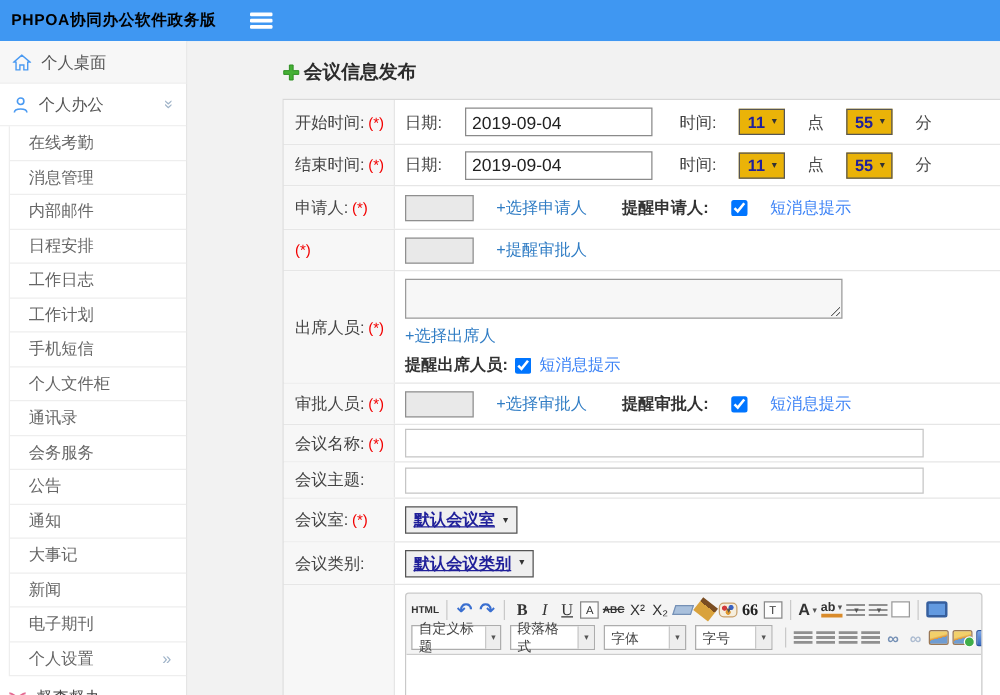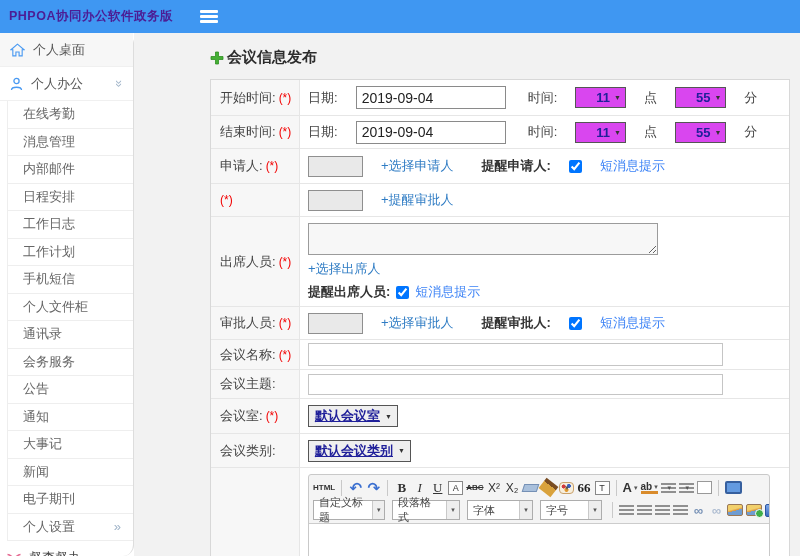--- a/index.html
+++ b/index.html
@@ -1,26 +1,26 @@
 <!DOCTYPE html>
 <html><head>
 <meta charset="utf-8">
 <style>
   * { box-sizing: border-box; margin: 0; padding: 0; }
   html,body { width:800px; height:556px; overflow:hidden; background:#fff;
     font-family:"Liberation Sans","DejaVu Sans",sans-serif; }
   
   .topbar { height:33px; background:#3f97f2; display:flex; align-items:center; padding:0 9px; }
-  .tb-title { color:#4c1d95; font-size:12.5px; font-weight:bold; letter-spacing:.5px; }
+  .tb-title { color:#000000; font-size:12.5px; font-weight:bold; letter-spacing:.5px; }
   .burger { position:relative; width:18px; height:13px; margin-left:27px; cursor:pointer; }
   .burger b { position:absolute; left:0; width:100%; height:2.5px; background:#fff; border-radius:1px; }
   .burger b:nth-child(1){top:0} .burger b:nth-child(2){top:5px} .burger b:nth-child(3){top:10px}
   
   .wrap { display:flex; height:523px; }
-  .sidebar { width:134px; background:#fff; border-right:1px solid #ddd; flex:none; font-size:13px; color:#555;border-radius:11px; }
+  .sidebar { width:150px; background:#fff; border-right:1px solid #ddd; flex:none; font-size:13px; color:#555; }
   .side-row { height:34px; display:flex; align-items:center; gap:8px; padding:0 10px; border-bottom:1px solid #f0f0f0; cursor:pointer; }
   .side-row.top { background:#f7f7f7; }
   .chev { margin-left:auto; color:#9fb3c8; font-size:13px; line-height:1; }
   .chev.down { display:inline-block; transform:rotate(90deg); }
   .submenu { margin-left:7px; border-left:1px solid #eee; }
   .snav { height:27.5px; display:flex; align-items:center; padding:0 12px 0 15px; border-bottom:1px solid #eee; color:#666; cursor:pointer; }
   .snav .chev { font-size:13px; }
   .side-row.supervise { border-bottom:none; color:#444; padding-left:7px; }
   
   .main { flex:1; background:#f2f2f2; padding:15px 0 0 76px; }
@@ -30,22 +30,22 @@
   .ftable { width:580px; background:#fff; border:1px solid #d8d8d8; font-size:13px; color:#444; }
   .frow { display:flex; border-bottom:1px solid #e6e6e6; }
   .flabel { width:89px; flex:none; background:#f7f7f7; border-right:1px solid #e6e6e6;
             display:flex; align-items:center; padding-left:9px; gap:3px; }
   .req { color:#f20000; font-size:12px; }
   .ffield { flex:1; display:flex; align-items:center; padding-left:8px; gap:18px; }
   .sub { color:#444; }
   .tgap { margin-left:4px; }
   .date-input { width:150px; height:23px; border:1px solid #8a8a8a; font-size:14px; padding:1px 5px; color:#222;
     font-family:"Liberation Sans",sans-serif; }
-  .msel { display:inline-flex; align-items:center; border:1px solid #555; background:#d946ef; height:21px;
-          padding:0 0 0 20px; font-weight:bold; color:#20209a; font-size:13px; cursor:pointer; }
+  .msel { display:inline-flex; align-items:center; border:1px solid #555; background:#eab308; height:21px;
+          padding:0 0 0 6px; font-weight:bold; color:#20209a; font-size:13px; cursor:pointer; }
   .msel .car { font-size:7px; color:#333; padding:0 4px; }
   .small-input { width:55px; height:21px; border:1px solid #8f8f8f; background:#e9e9e9; }
   .link { color:#2f7cc4; font-size:13px; text-decoration:none; cursor:pointer; }
   .bold-lab { font-weight:bold; color:#333; margin-left:10px; }
   .cb-lab { color:#3b82f6; }
   input[type=checkbox]{ width:13px; height:13px; }
   .ta { width:350px; height:46px; border:1px solid #9b9b9b; background:#f7f7f7; resize:both;
         font-family:"Liberation Sans",sans-serif; }
   .wide-input { width:415px; height:23px; border:1px solid #c5c5c5; }
   .room-sel { display:inline-flex; align-items:center; border:1px solid #555; background:#efefef; height:22px;

